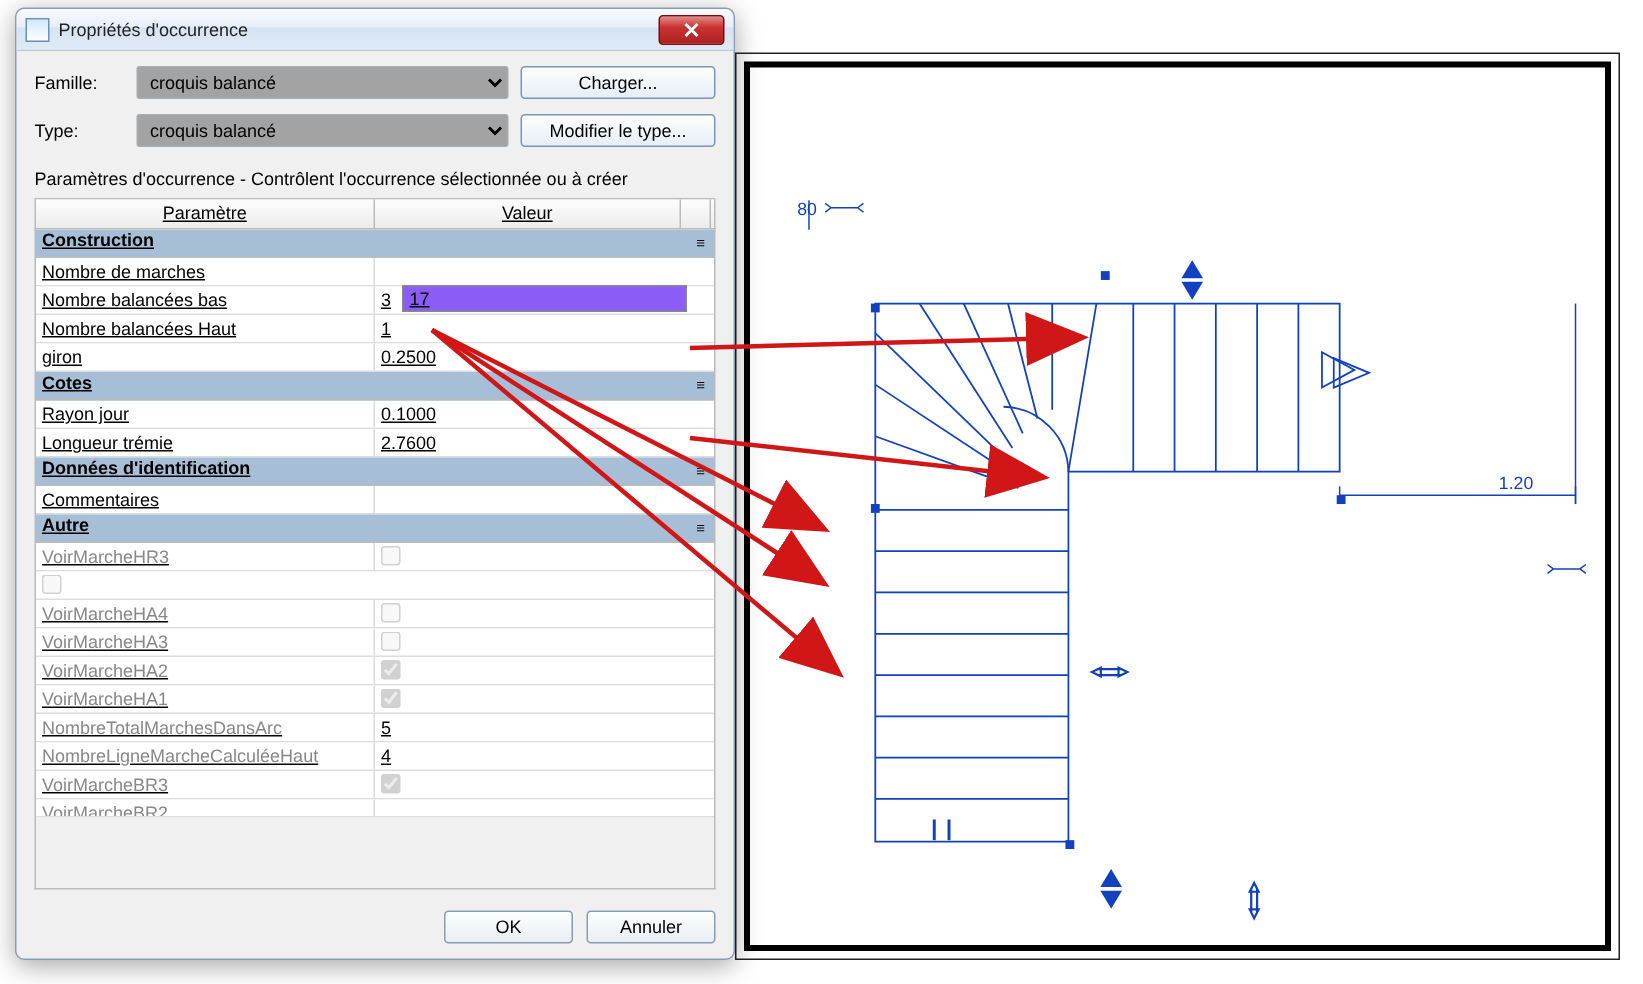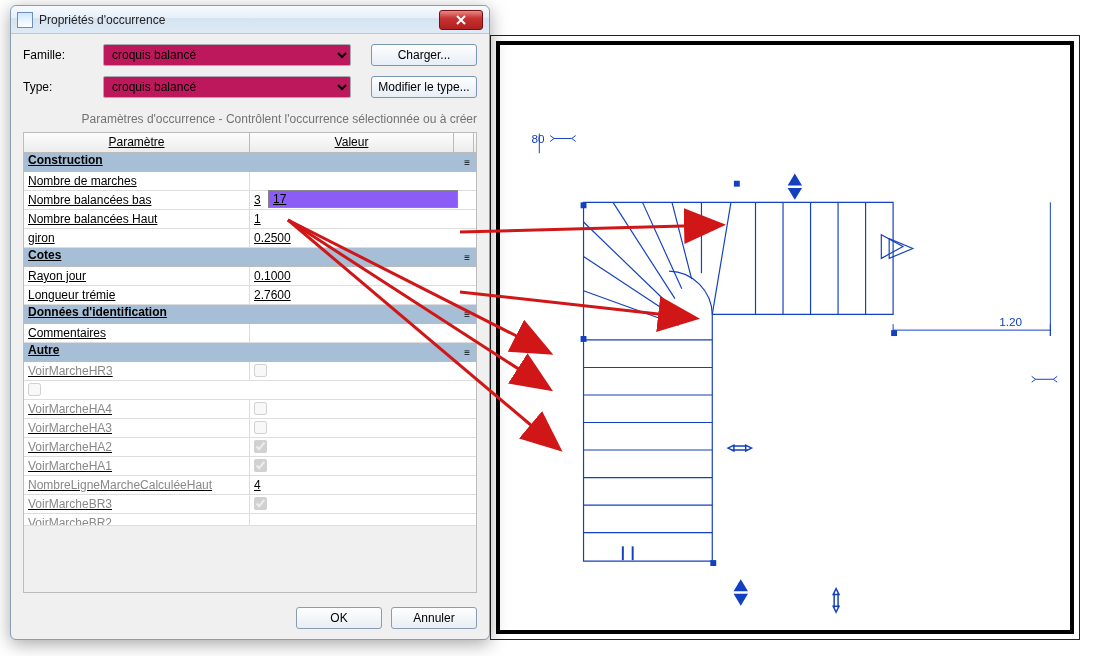--- a/index.html
+++ b/index.html
@@ -53,41 +53,41 @@
 
 .dialog-body {
   padding: 10px 12px 6px 12px;
   display: flex; flex-direction: column;
   flex: 1;
   overflow: hidden;
 }
 .form-row {
   display: flex; align-items: center;
   margin-bottom: 10px;
-  gap: 20px;
+  gap: 8px;
 }
 .form-row .lbl { width: 60px; }
 .form-row select {
   width: 248px; height: 22px;
   border: 1px solid #a5acb2;
   border-radius: 2px;
-  background: #be185d;
+  background: #a3a3a3;
   font-size: 12px;
   padding: 1px 4px;
 }
 .form-row .side-btn {
   flex: 1;
   height: 22px;
   border: 1px solid #7a96b8;
   border-radius: 3px;
   background: linear-gradient(to bottom, #fefefe, #e6eef7);
   font-size: 12px;
   cursor: pointer;
 }
-.subtitle { margin: 4px 0 6px 0; font-size: 12px; color: #737373; text-align: right; }
+.subtitle { margin: 4px 0 6px 0; font-size: 12px; color: #000000; }
 
 
 .param-wrap { flex: 1; display: flex; flex-direction: column; border-top: 1px solid #bbb; text-decoration: underline; }
 .param-header {
   display: flex; height: 20px;
   background: linear-gradient(#fdfdfd,#ececec);
   border: 1px solid #bbb; border-top: none;
 }
 .param-header > div {
   text-align: center; font-size: 12px;
@@ -360,20 +360,24 @@
         </div>
         <div class="data-row disabled">
           <div class="cell-name">VoirMarcheHA2</div>
           <div class="cell-val"><input type="checkbox" disabled="" checked="" style=""></div>
         </div>
         <div class="data-row disabled">
           <div class="cell-name">VoirMarcheHA1</div>
           <div class="cell-val"><input type="checkbox" disabled="" checked="" style=""></div>
         </div>
         <div class="data-row disabled">
+          <div class="cell-name">NombreTotalMarchesDansArc</div>
+          <div class="cell-val">5</div>
+        </div>
+        <div class="data-row disabled">
           <div class="cell-name">NombreLigneMarcheCalculéeHaut</div>
           <div class="cell-val">4</div>
         </div>
         <div class="data-row disabled">
           <div class="cell-name">VoirMarcheBR3</div>
           <div class="cell-val"><input type="checkbox" disabled="" checked="" style=""></div>
         </div>
         <div class="data-row disabled" style="height:12px; overflow:hidden;">
           <div class="cell-name">VoirMarcheBR2</div>
           <div class="cell-val"></div>

